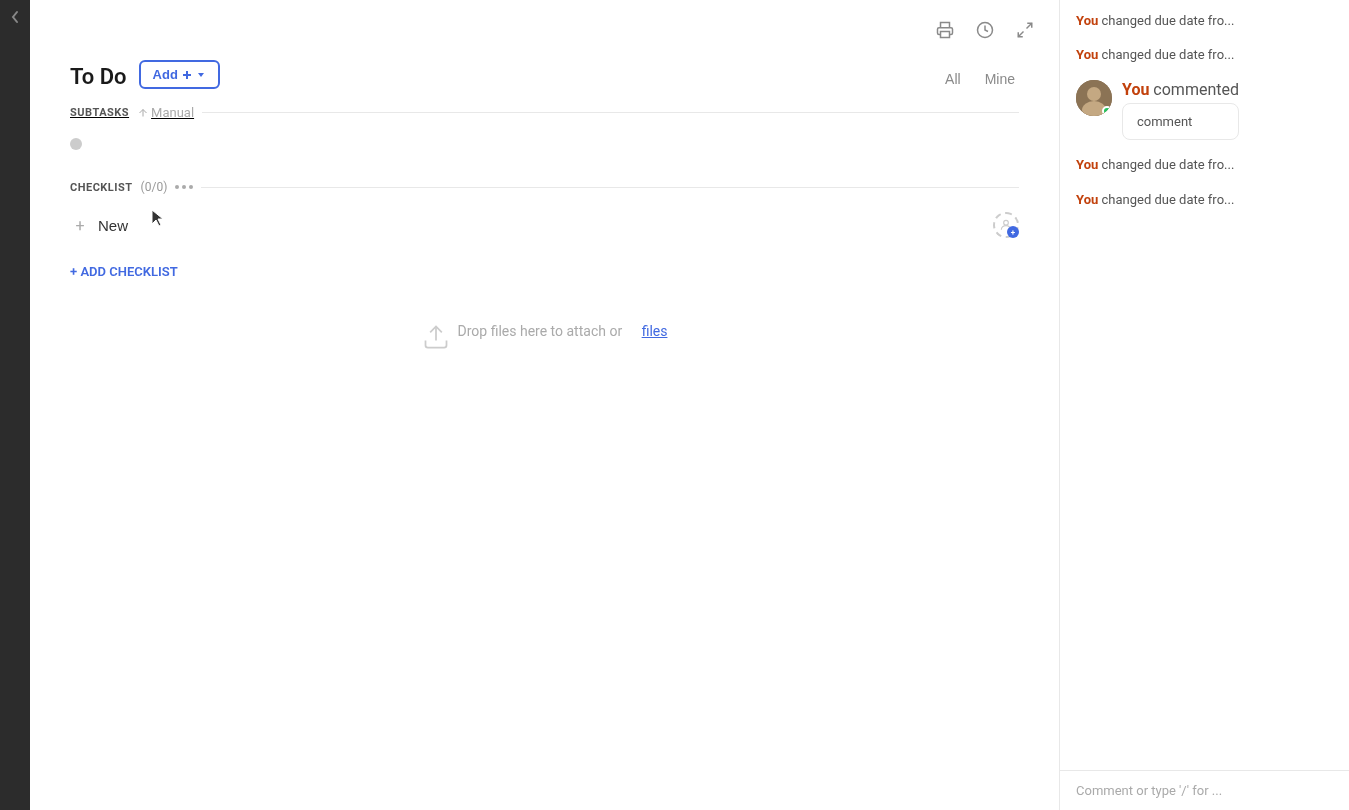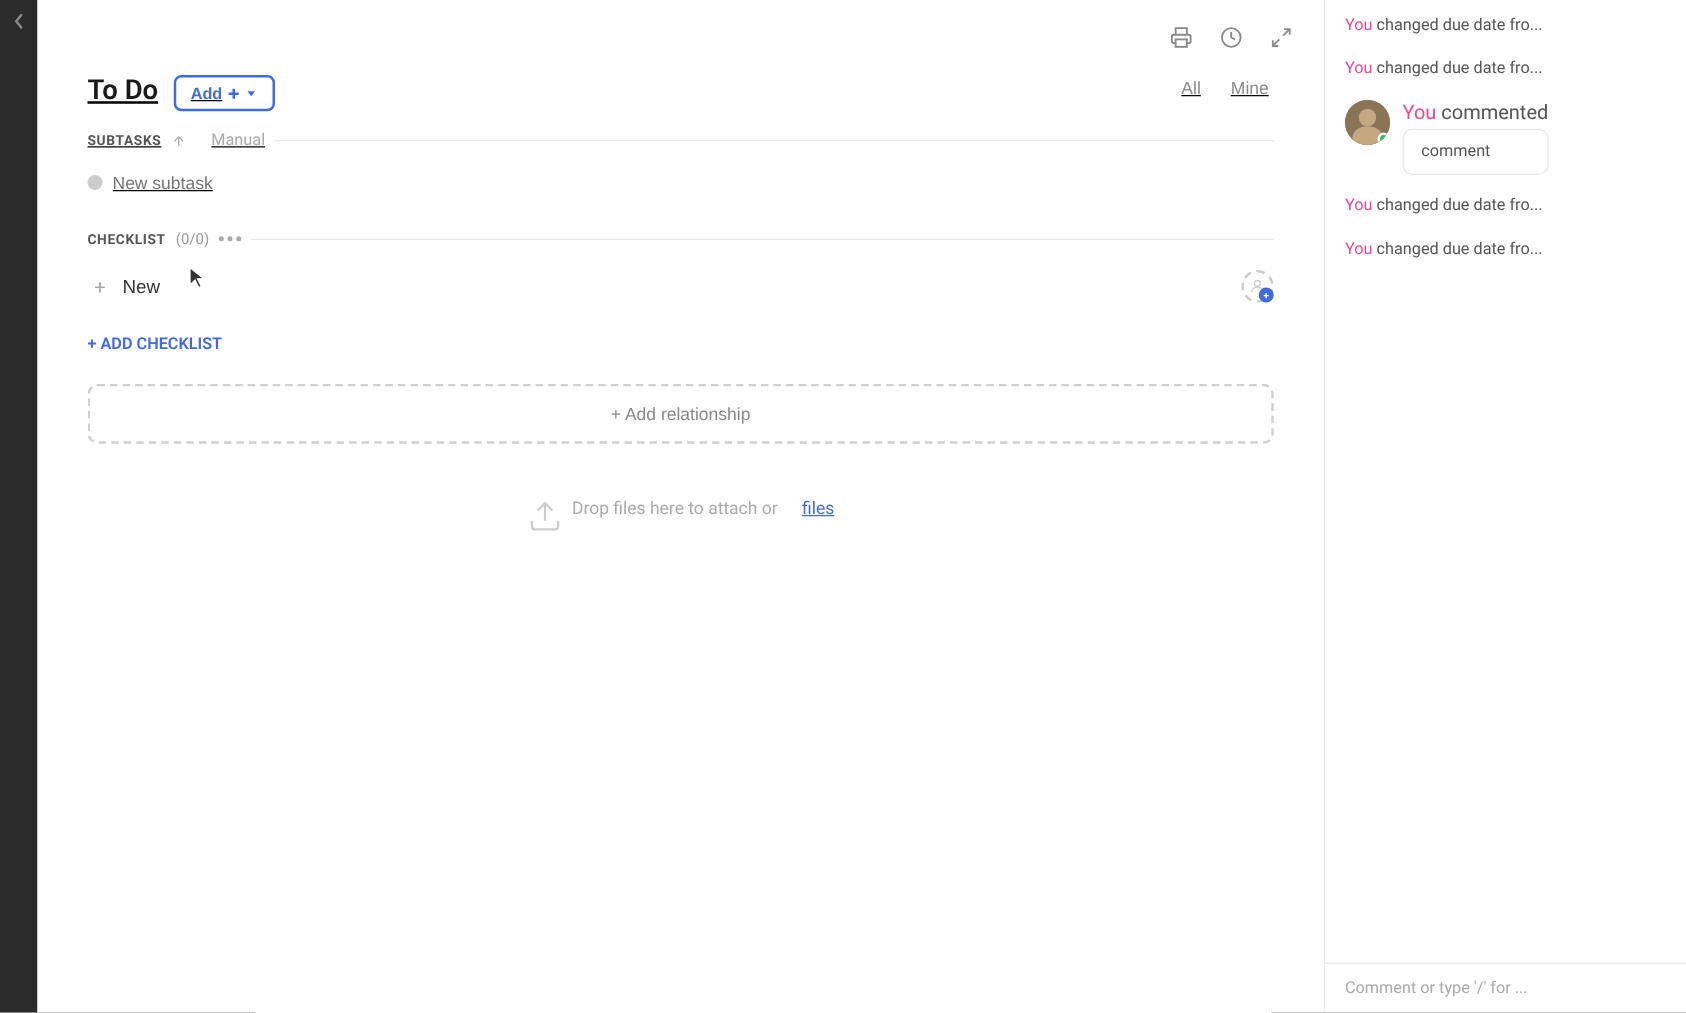--- a/index.html
+++ b/index.html
@@ -67,23 +67,22 @@
       justify-content: center;
       color: #8a8a8a;
       cursor: pointer;
       border-radius: 4px;
     }
 
     
     .task-header {
       padding: 8px 40px 16px 40px;
       display: flex;
-      align-items: flex-start;
+      align-items: flex-end;
       gap: 12px;
-      text-decoration: underline;
     }
 
     .task-title {
       font-size: 22px;
       font-weight: 600;
       color: #1a1a1a;
     }
 
     .add-button {
       display: flex;
@@ -147,21 +146,21 @@
       color: #555;
       letter-spacing: 0.5px;
       text-transform: uppercase;
     }
 
     .section-subtitle {
       font-size: 13px;
       color: #aaa;
       display: flex;
       align-items: center;
-      gap: 20px;
+      gap: 2px;
     }
 
     .section-divider {
       flex: 1;
       height: 1px;
       background: #e8e8e8;
     }
 
     
     .new-subtask-row {
@@ -355,22 +354,22 @@
       overflow-y: auto;
     }
 
     .activity-item {
       margin-bottom: 16px;
       font-size: 13px;
       line-height: 1.4;
     }
 
     .activity-you {
-      color: #ec4899;
-      font-weight: 400;
+      color: #c2410c;
+      font-weight: 700;
     }
 
     .activity-text {
       color: #555;
     }
 
     
     .avatar-container {
       display: flex;
       align-items: flex-start;
@@ -500,21 +499,20 @@
                 <svg width="12" height="12" viewBox="0 0 24 24" fill="none" stroke="#aaa" stroke-width="2">
                   <path d="M12 19V5M5 12l7-7 7 7"></path>
                 </svg>
                 <span>Manual</span>
               </span>
               <div class="section-divider"></div>
             </div>
 
             <div class="new-subtask-row">
               <div class="subtask-bullet"></div>
-              <input class="new-subtask-input" type="text" placeholder="New subtask" style="">
             </div>
           </div>
 
           
           <div class="checklist-section">
             <div class="checklist-header">
               <span class="checklist-title">CHECKLIST</span>
               <span class="checklist-count">(0/0)</span>
               <div class="checklist-dots">
                 <div class="checklist-dot"></div>
@@ -542,21 +540,20 @@
                   <div class="plus-badge">+</div>
                 </div>
               </div>
             </div>
           </div>
 
           
           <div class="add-checklist-link">+ ADD CHECKLIST</div>
 
           
-          <button class="add-relationship-btn">+ Add relationship</button>
 
           
           <div class="drop-files-area">
             <svg width="28" height="28" viewBox="0 0 24 24" fill="none" stroke="#ccc" stroke-width="1.5">
               <path d="M21 15v4a2 2 0 01-2 2H5a2 2 0 01-2-2v-4"></path>
               <polyline points="17 8 12 3 7 8"></polyline>
               <line x1="12" y1="3" x2="12" y2="15"></line>
             </svg>
             <span>Drop files here to attach or</span>
             &nbsp;

